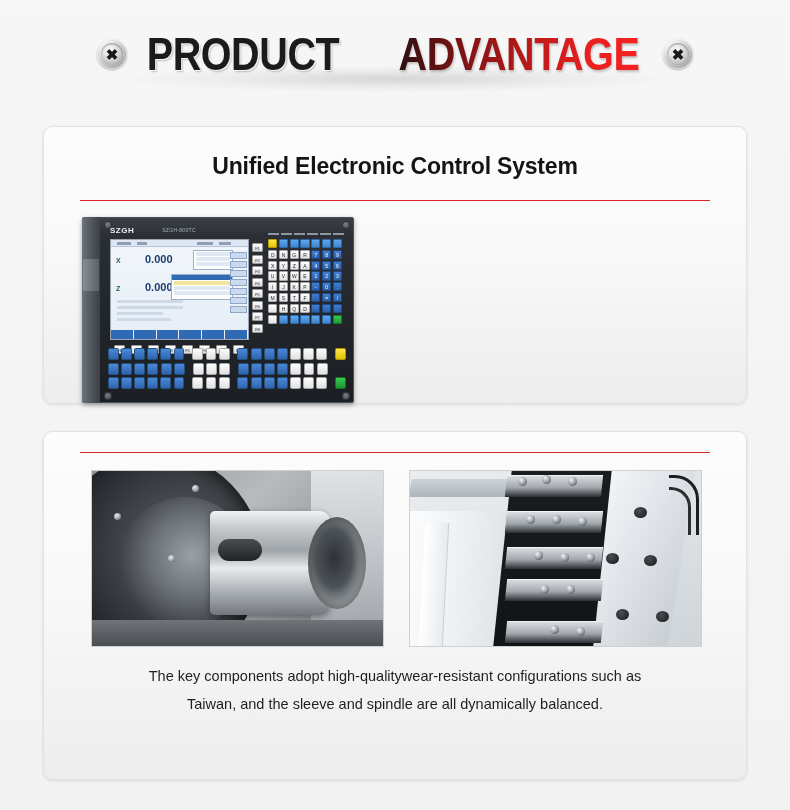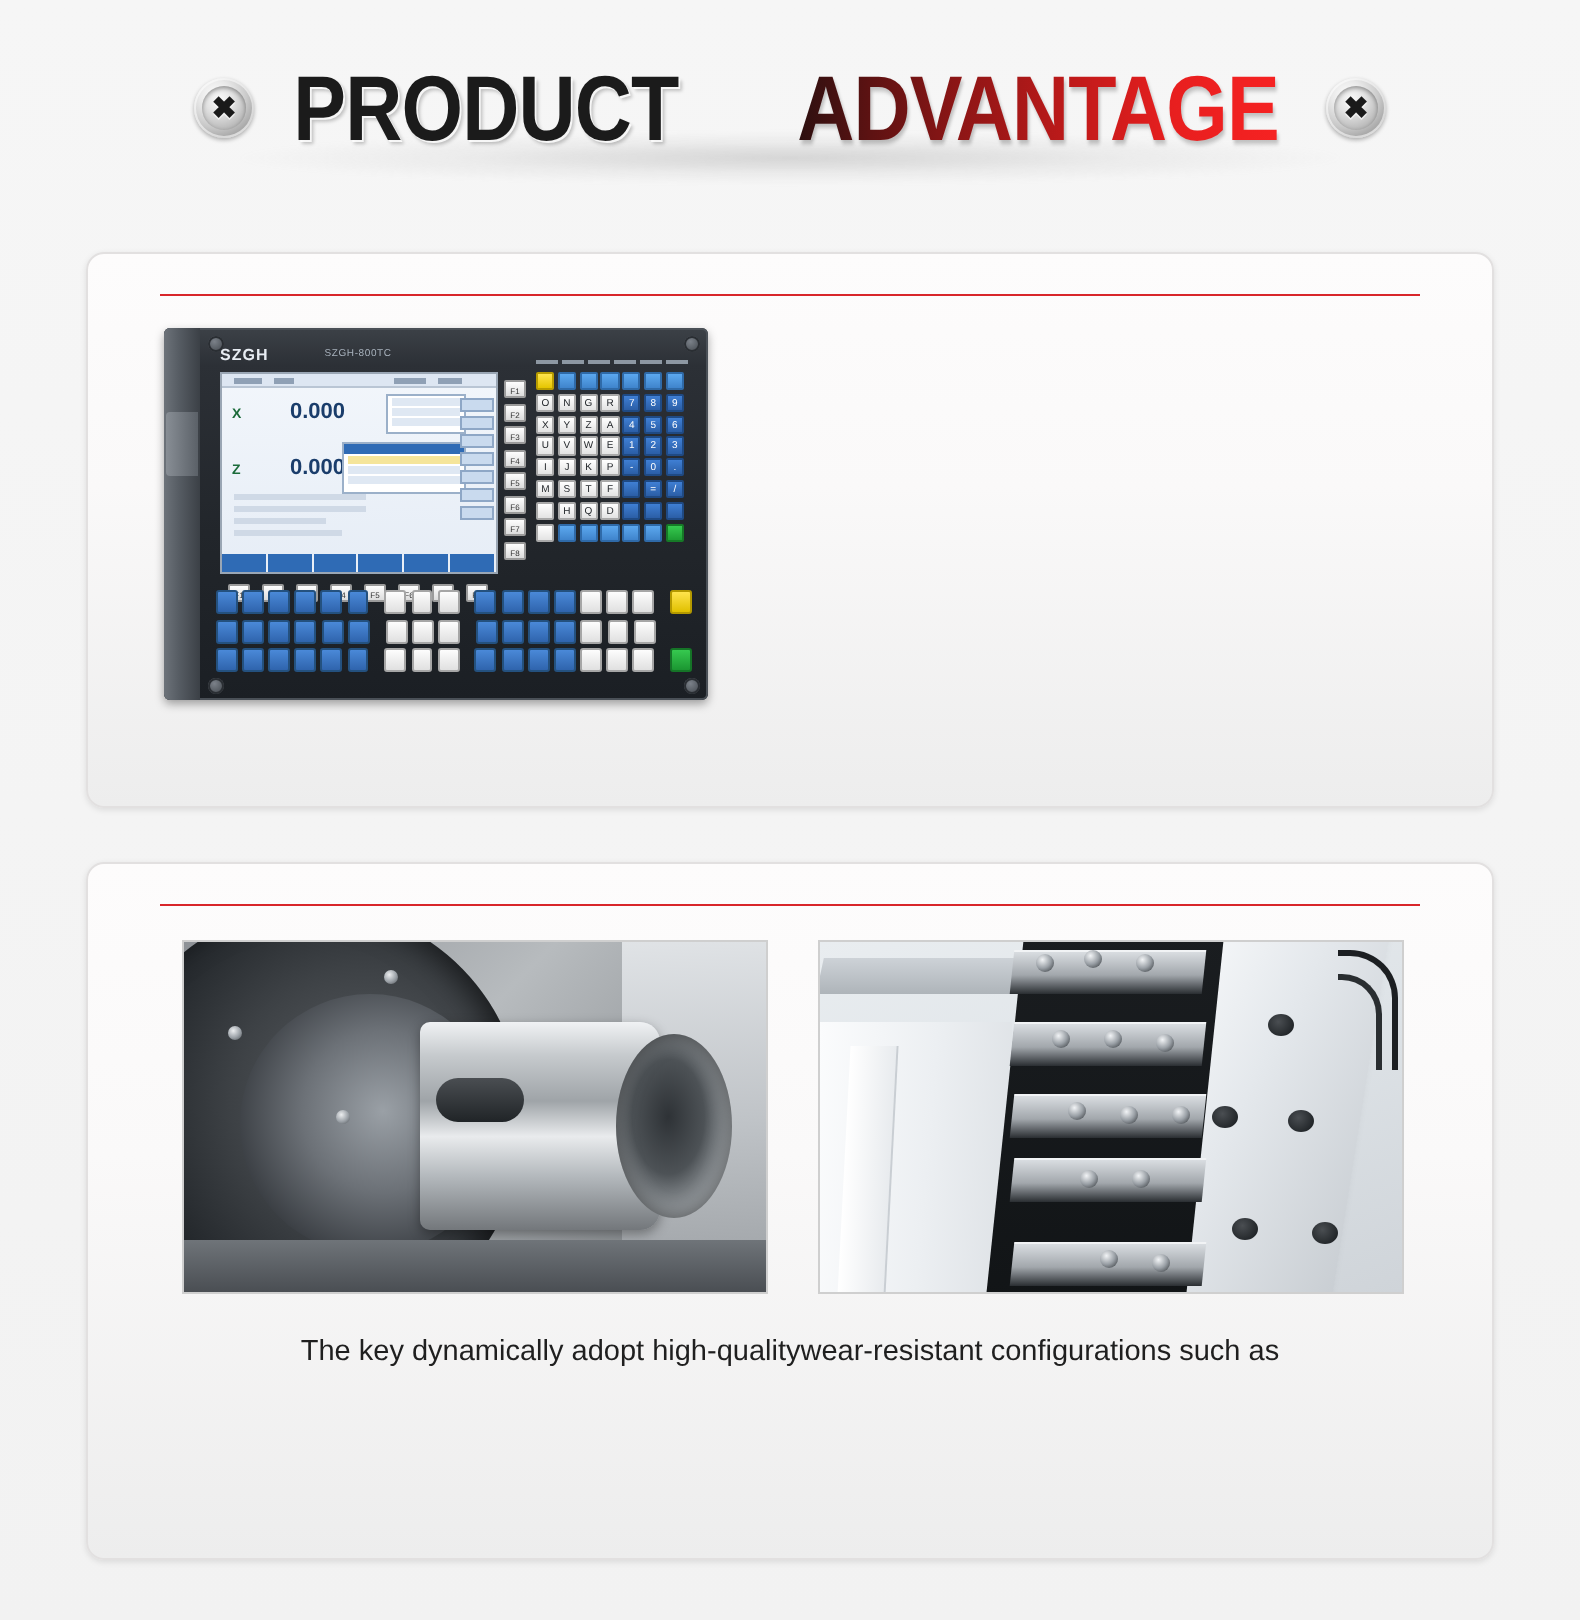--- a/index.html
+++ b/index.html
@@ -369,20 +369,21 @@
       <span class="word word-product">PRODUCT</span>
       <span class="word-gap"></span>
       <span class="word word-advantage">ADVANTAGE</span>
       <span class="screw">
         <span class="screw-x">✖</span>
       </span>
     </div>
   </div>
 
   <div class="card" id="card-1">
+    <div class="card-title">Unified Electronic Control System</div>
     <div class="rule"></div>
 
     <div class="sec1-body">
 
       <div class="cnc">
         <div class="cnc-side">
           <div class="cnc-side-tab"></div>
         </div>
         <div class="cnc-body">
           <div class="cnc-corner" style="left:4px;top:4px;"></div>
@@ -681,17 +682,18 @@
         <div class="tr-stud" style="left:130px;top:114px;"></div>
         <div class="tr-stud" style="left:156px;top:114px;"></div>
         <div class="tr-stud" style="left:140px;top:154px;"></div>
         <div class="tr-stud" style="left:166px;top:156px;"></div>
         <div class="tr-cable"></div>
         <div class="tr-cable2"></div>
       </div>
     </div>
 
     <div class="sec2-text">
-      <div>The key dynamically adopt high-qualitywear-resistant configurations such as</div>
+      <div>The key components adopt high-qualitywear-resistant configurations such as</div>
+      <div>Taiwan, and the sleeve and spindle are all dynamically balanced.</div>
     </div>
   </div>
 
 </div>
 
 </body></html>

